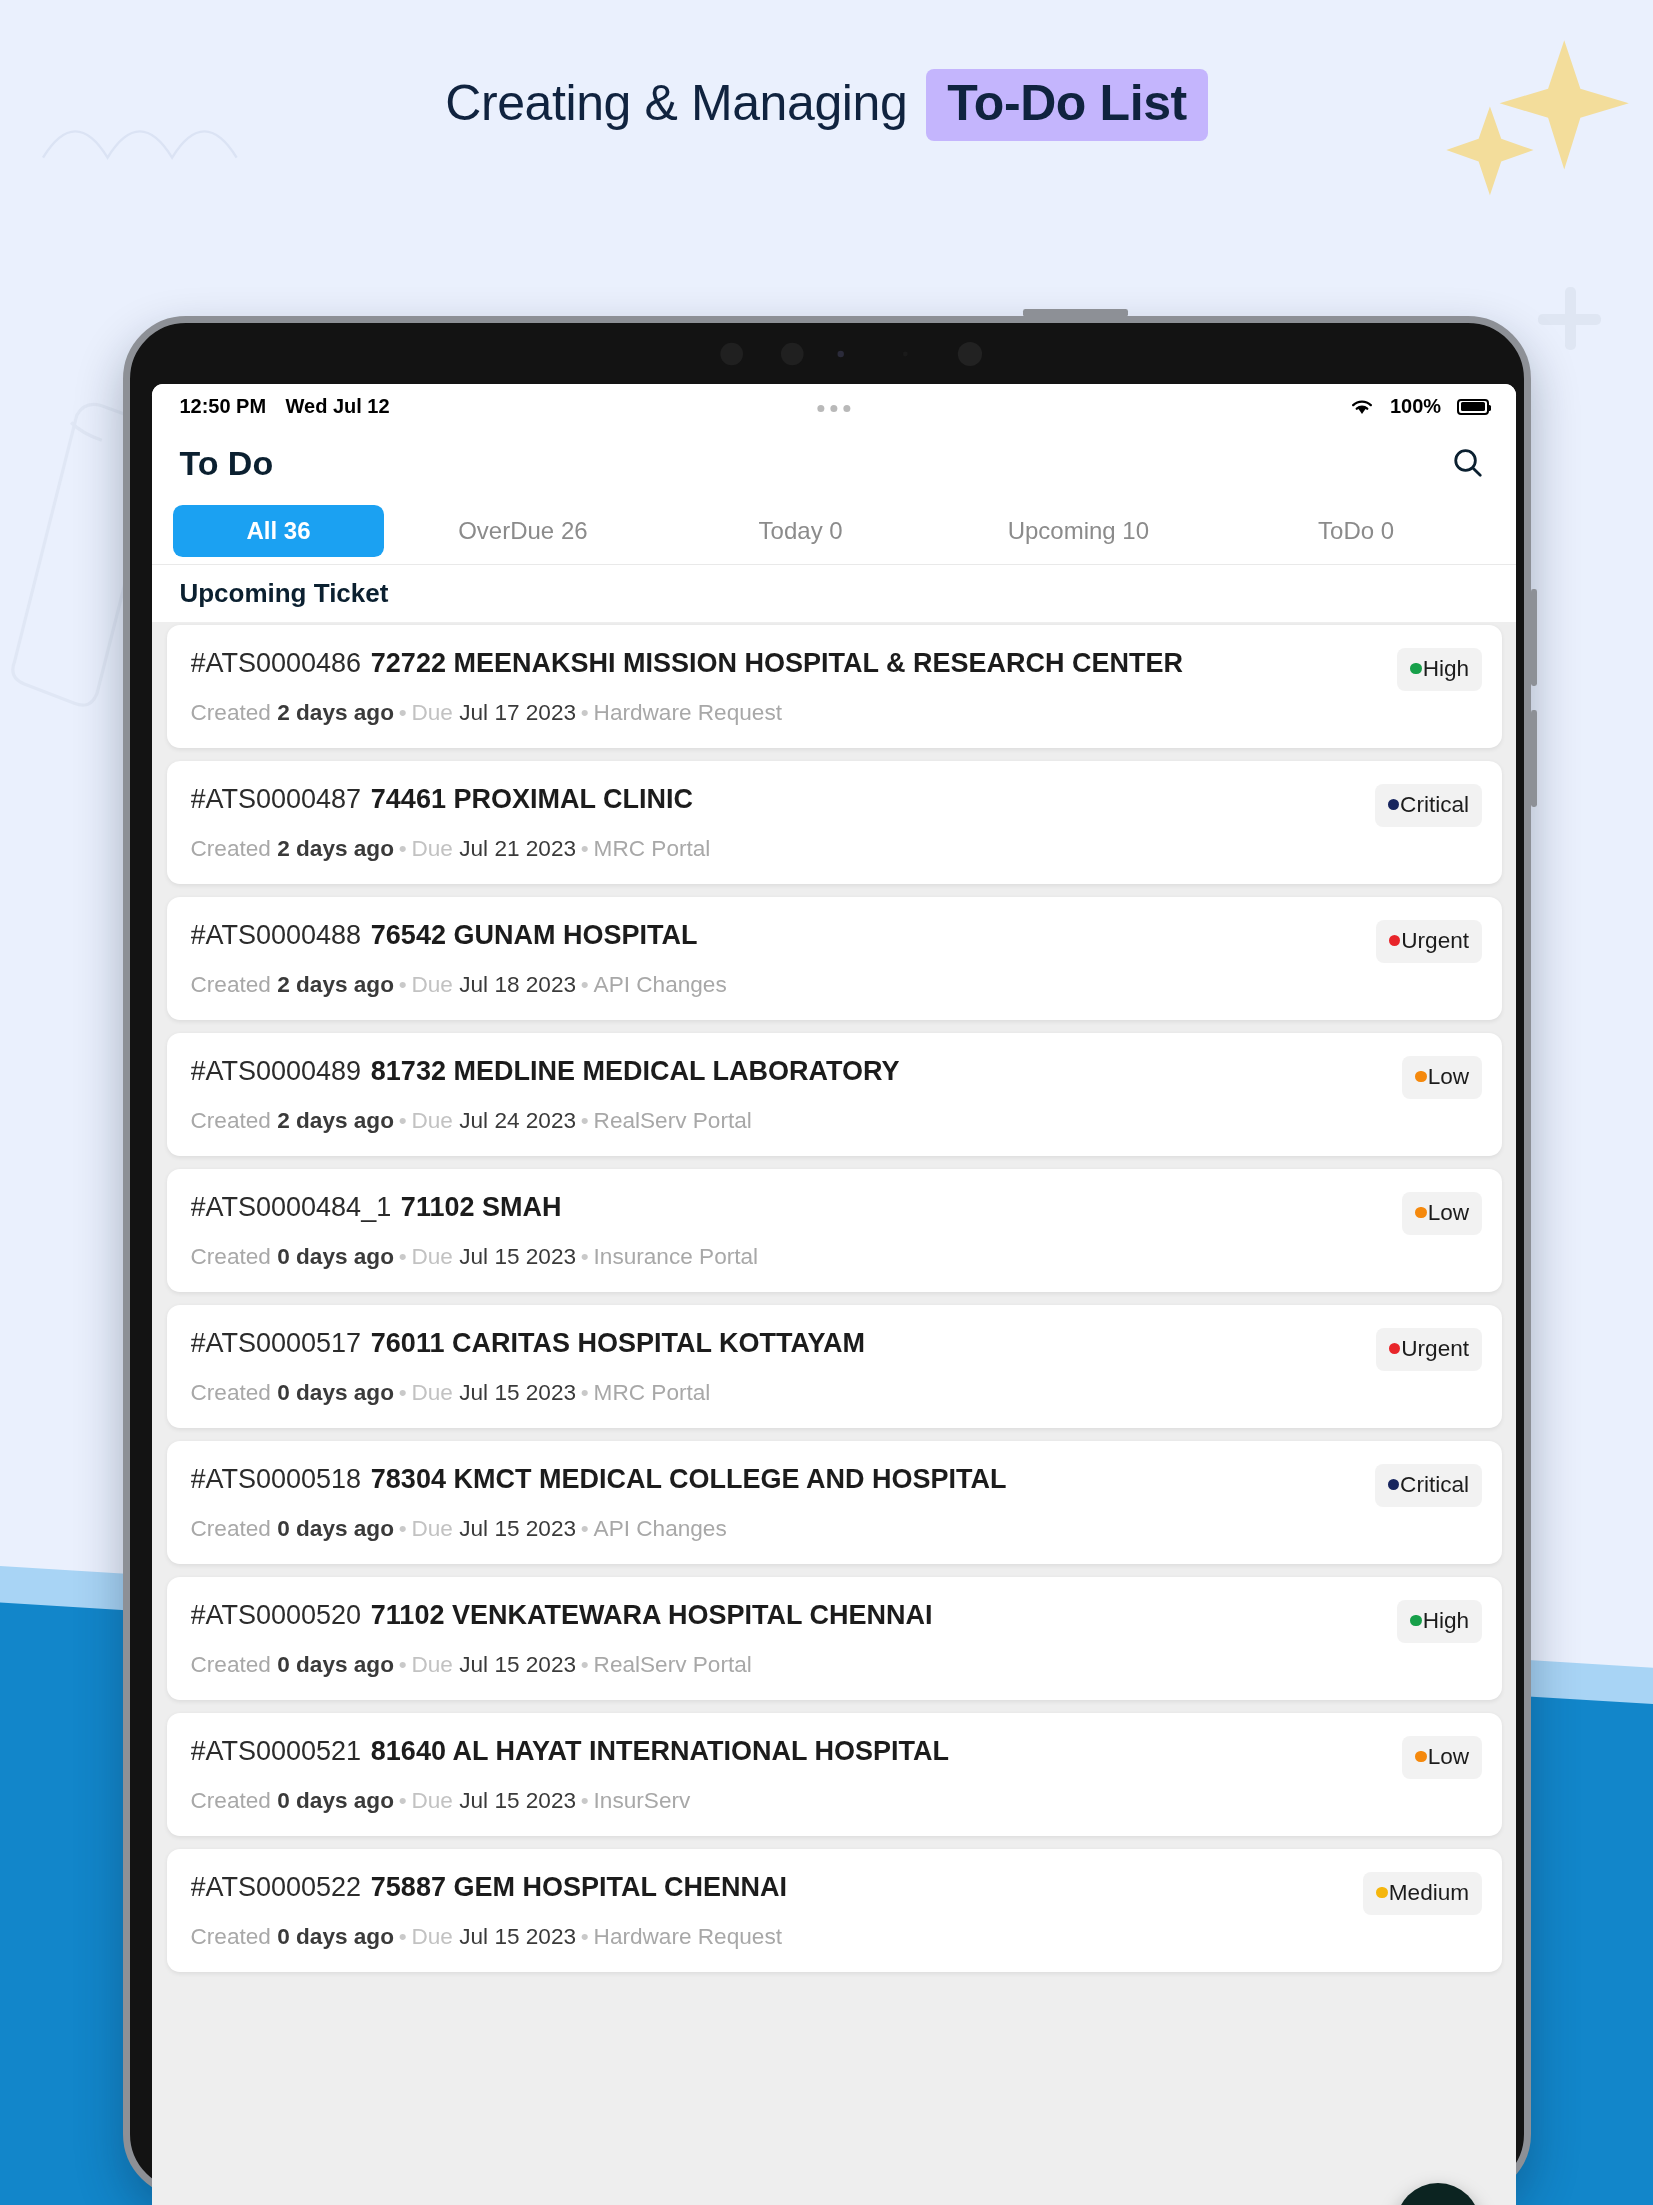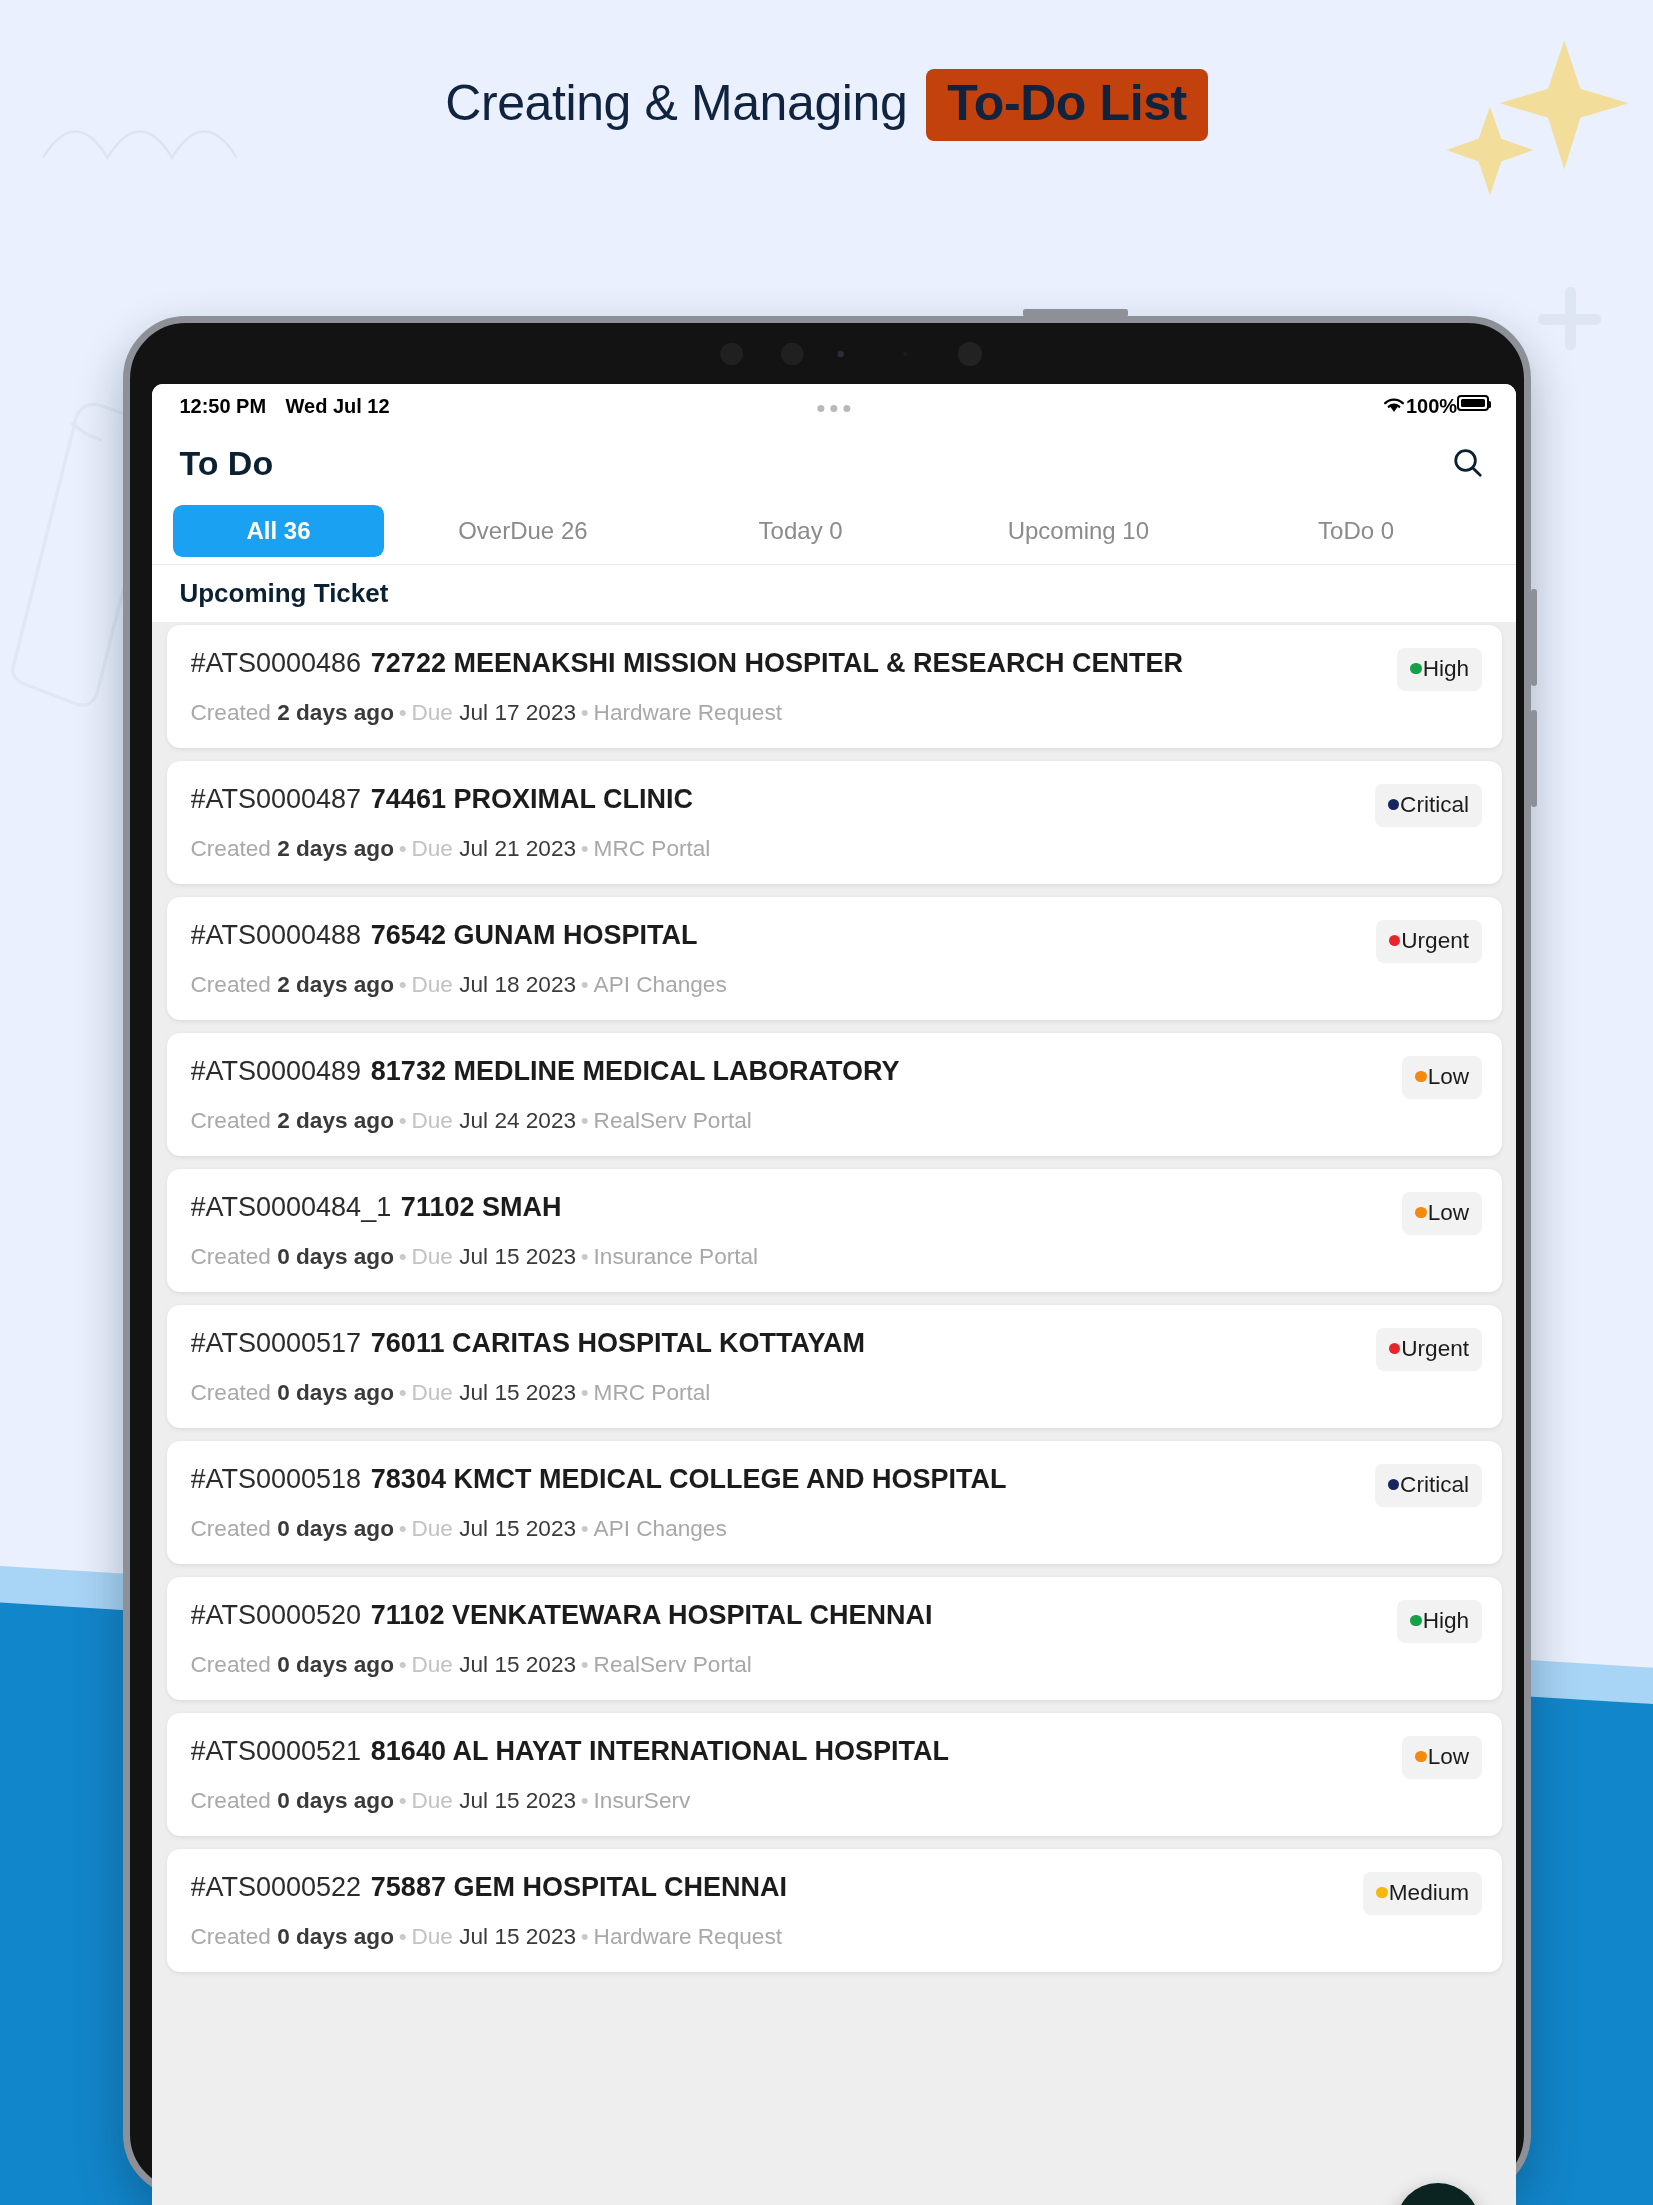--- a/index.html
+++ b/index.html
@@ -35,21 +35,21 @@
 
   
   .headline{
     position:absolute; top:69px; left:0; width:1653px;
     text-align:center; z-index:3;
     font-size:50px; color:#10233f; letter-spacing:-0.4px;
     white-space:nowrap;
   }
   .headline .plain{ font-weight:400; }
   .headline .hl{
-    font-weight:bold; background:#c2410c;
+    font-weight:bold; background:#c4b5fd;
     padding:8px 21px 11.3px; border-radius:8px; margin-left:19px;
     display:inline-block; line-height:1.05;
   }
 
   
   .tablet{
     position:absolute; left:123px; top:316px;
     width:1408px; height:1881px;
     background:#131313;
     border:7.3px solid #8d9096;
@@ -82,21 +82,21 @@
   
   .statusbar{
     height:45px; flex:0 0 45px; display:flex; align-items:center;
     padding:0 27.4px; font-size:20px; color:#000; font-weight:600;
     position:relative; background:#fff;
   }
   .sb-left{ display:flex; gap:19.4px; }
   .sb-dots{ position:absolute; left:50%; transform:translateX(-50%);
     display:flex; gap:5.7px; top:21px; }
   .sb-dots i{ width:7.3px; height:7.3px; border-radius:50%; background:#b9b9b9; display:block; }
-  .sb-right{ margin-left:auto; display:flex; align-items:flex-start; gap:0; }
+  .sb-right{ margin-left:auto; display:flex; align-items:center; gap:16px; }
   .batt{ width:31.5px; height:16px; border:2.4px solid #000; border-radius:4px; position:relative; }
   .batt i{ position:absolute; inset:1.6px; background:#000; border-radius:1.6px; display:block; }
   .batt::after{ content:""; position:absolute; right:-4.8px; top:4px; width:2.4px; height:6.5px;
     background:#000; border-radius:0 1.6px 1.6px 0; }
 
   
   .app-header{
     flex:0 0 68px; display:flex; align-items:center;
     padding:0 27.4px; background:#fff;
   }

